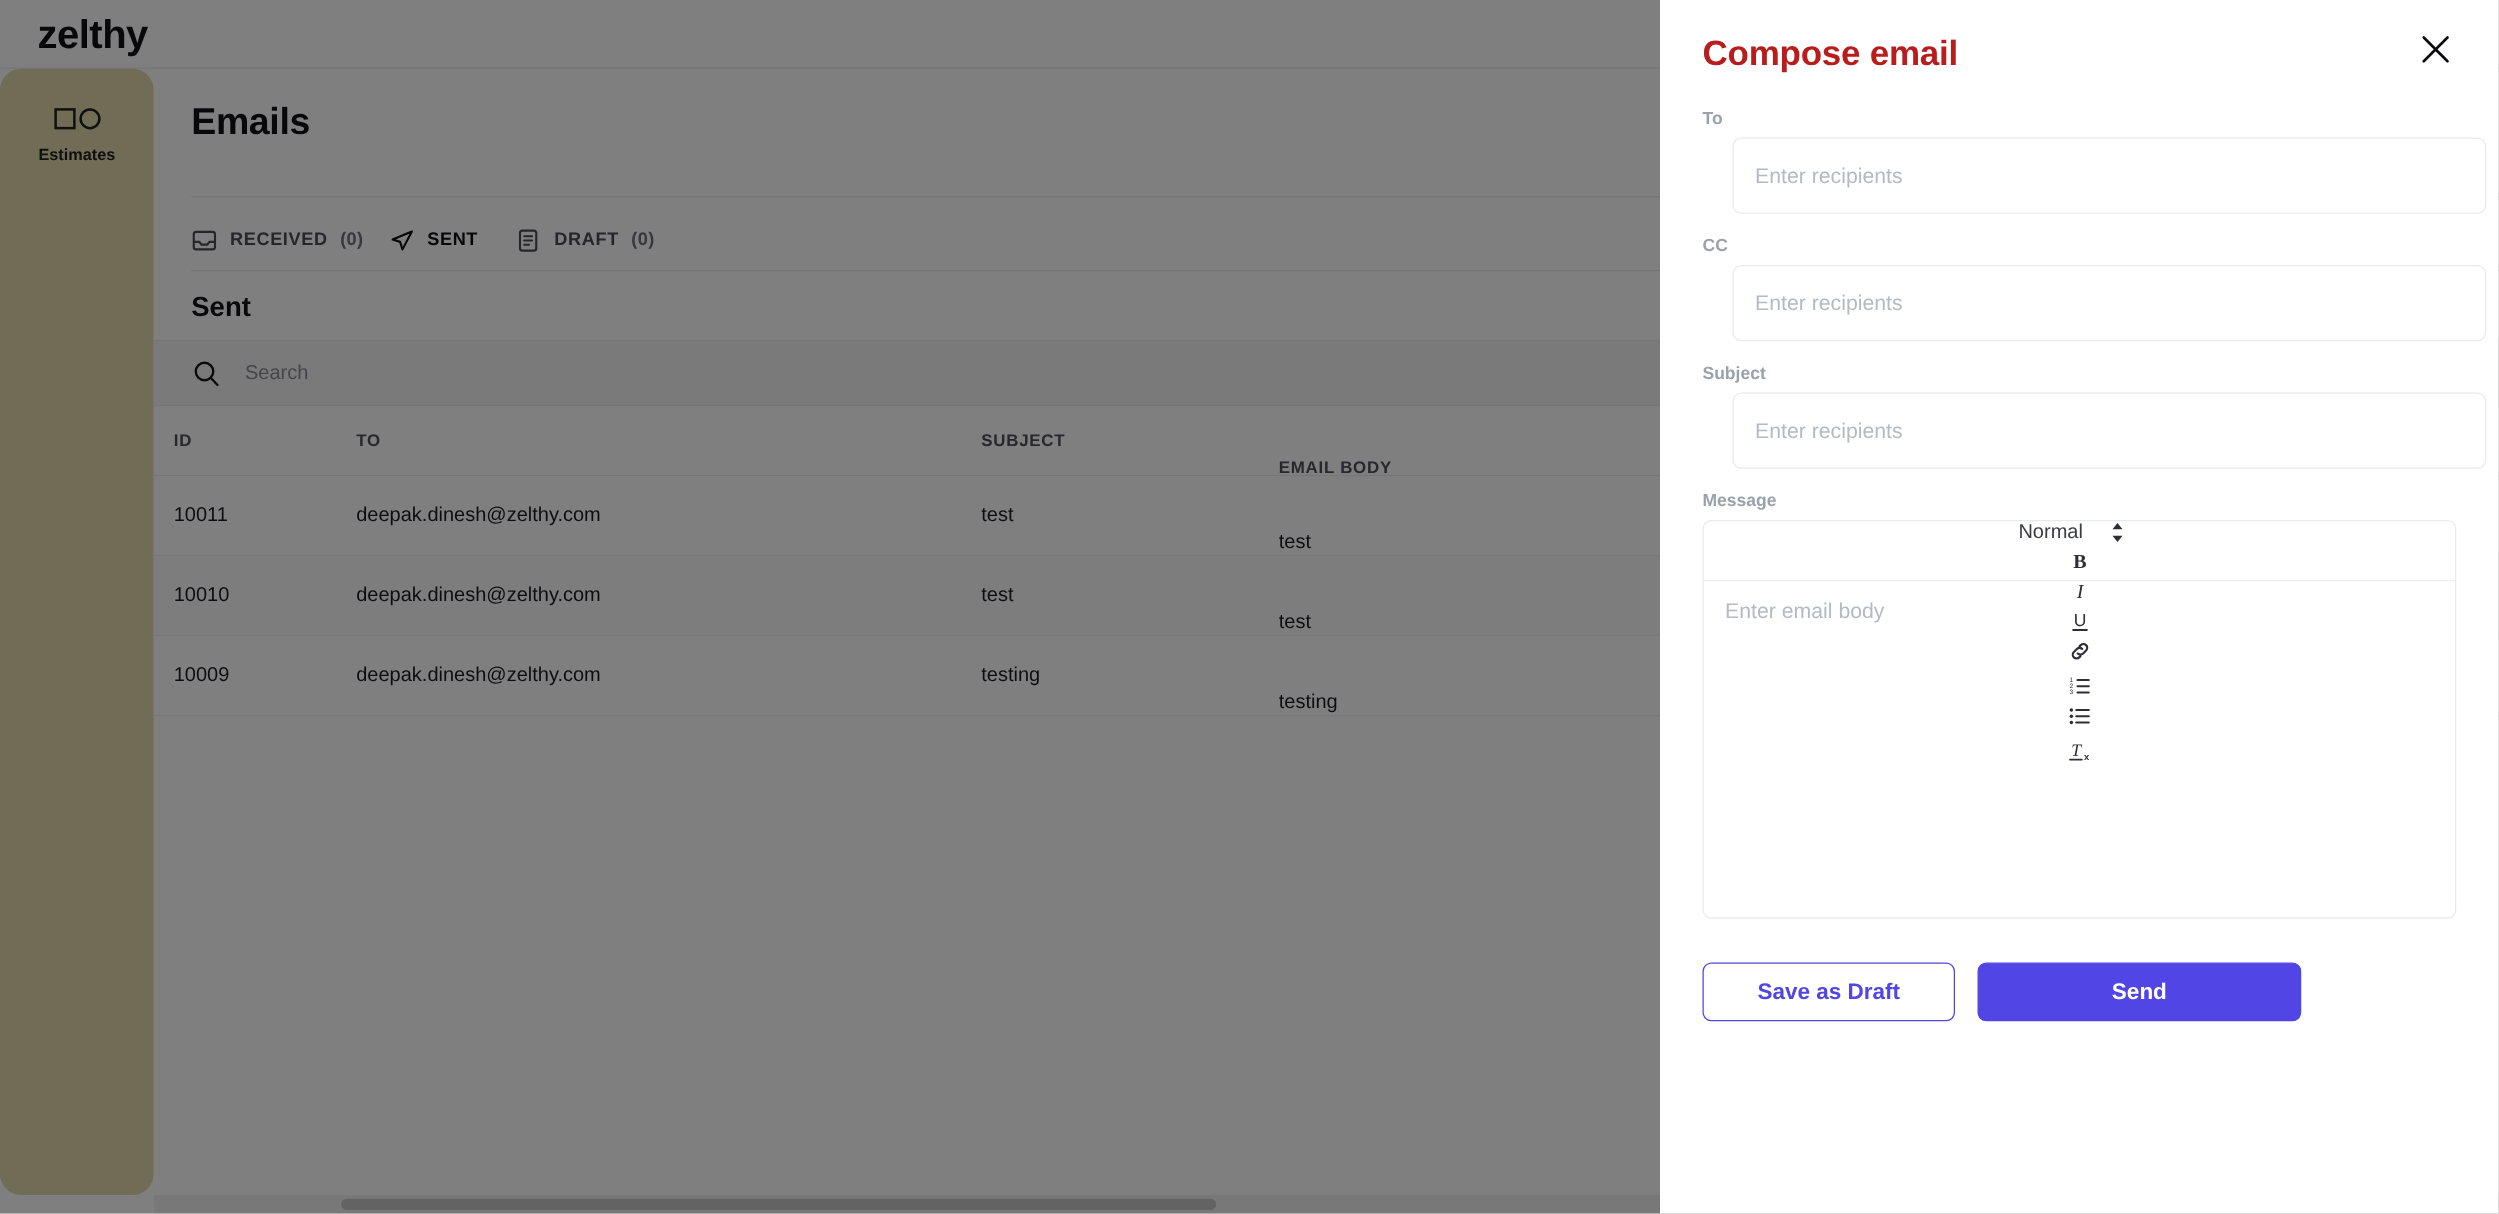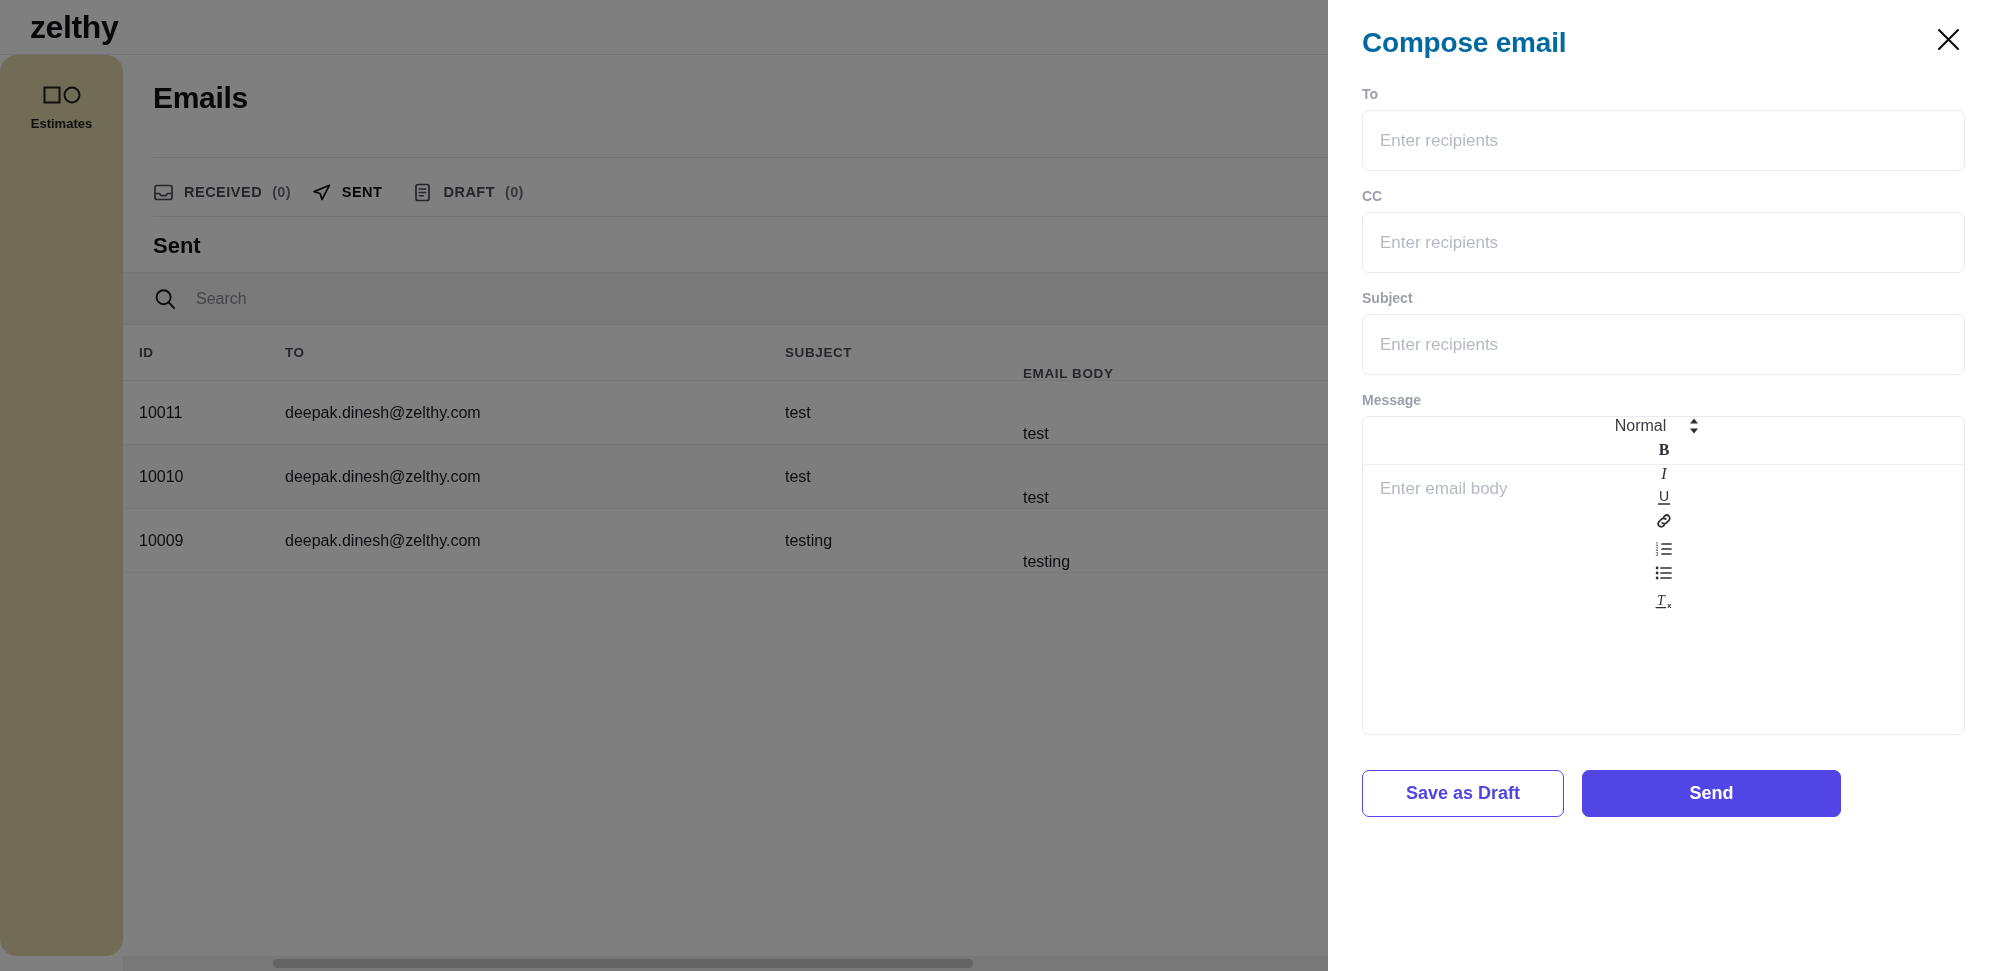--- a/index.html
+++ b/index.html
@@ -224,21 +224,21 @@
   }
   .drawer-header {
     position: relative;
     height: 86px;
     display: flex;
     align-items: center;
   }
   .drawer-title {
     font-size: 28px;
     font-weight: 700;
-    color: #0369a1;
+    color: #b91c1c;
     letter-spacing: -0.2px;
   }
   .close-btn {
     position: absolute;
     right: 0; top: 22px;
     width: 34px; height: 34px;
     display: flex;
     align-items: center;
     justify-content: center;
     cursor: pointer;
@@ -261,20 +261,21 @@
     width: 100%;
     height: 61px;
     border: 1px solid #e8eaee;
     border-radius: 7px;
     padding: 0 17px;
     font-family: "Liberation Sans", sans-serif;
     font-size: 17px;
     color: #1b1b22;
     outline: none;
     background: #ffffff;
+    margin-left: 24px;
   }
   .text-input::placeholder { color: #b4bac4; }
 
   .editor-wrap {
     border: 1px solid #e8eaee;
     border-radius: 7px;
     height: 319px;
     display: flex;
     flex-direction: column;
     overflow: hidden;

